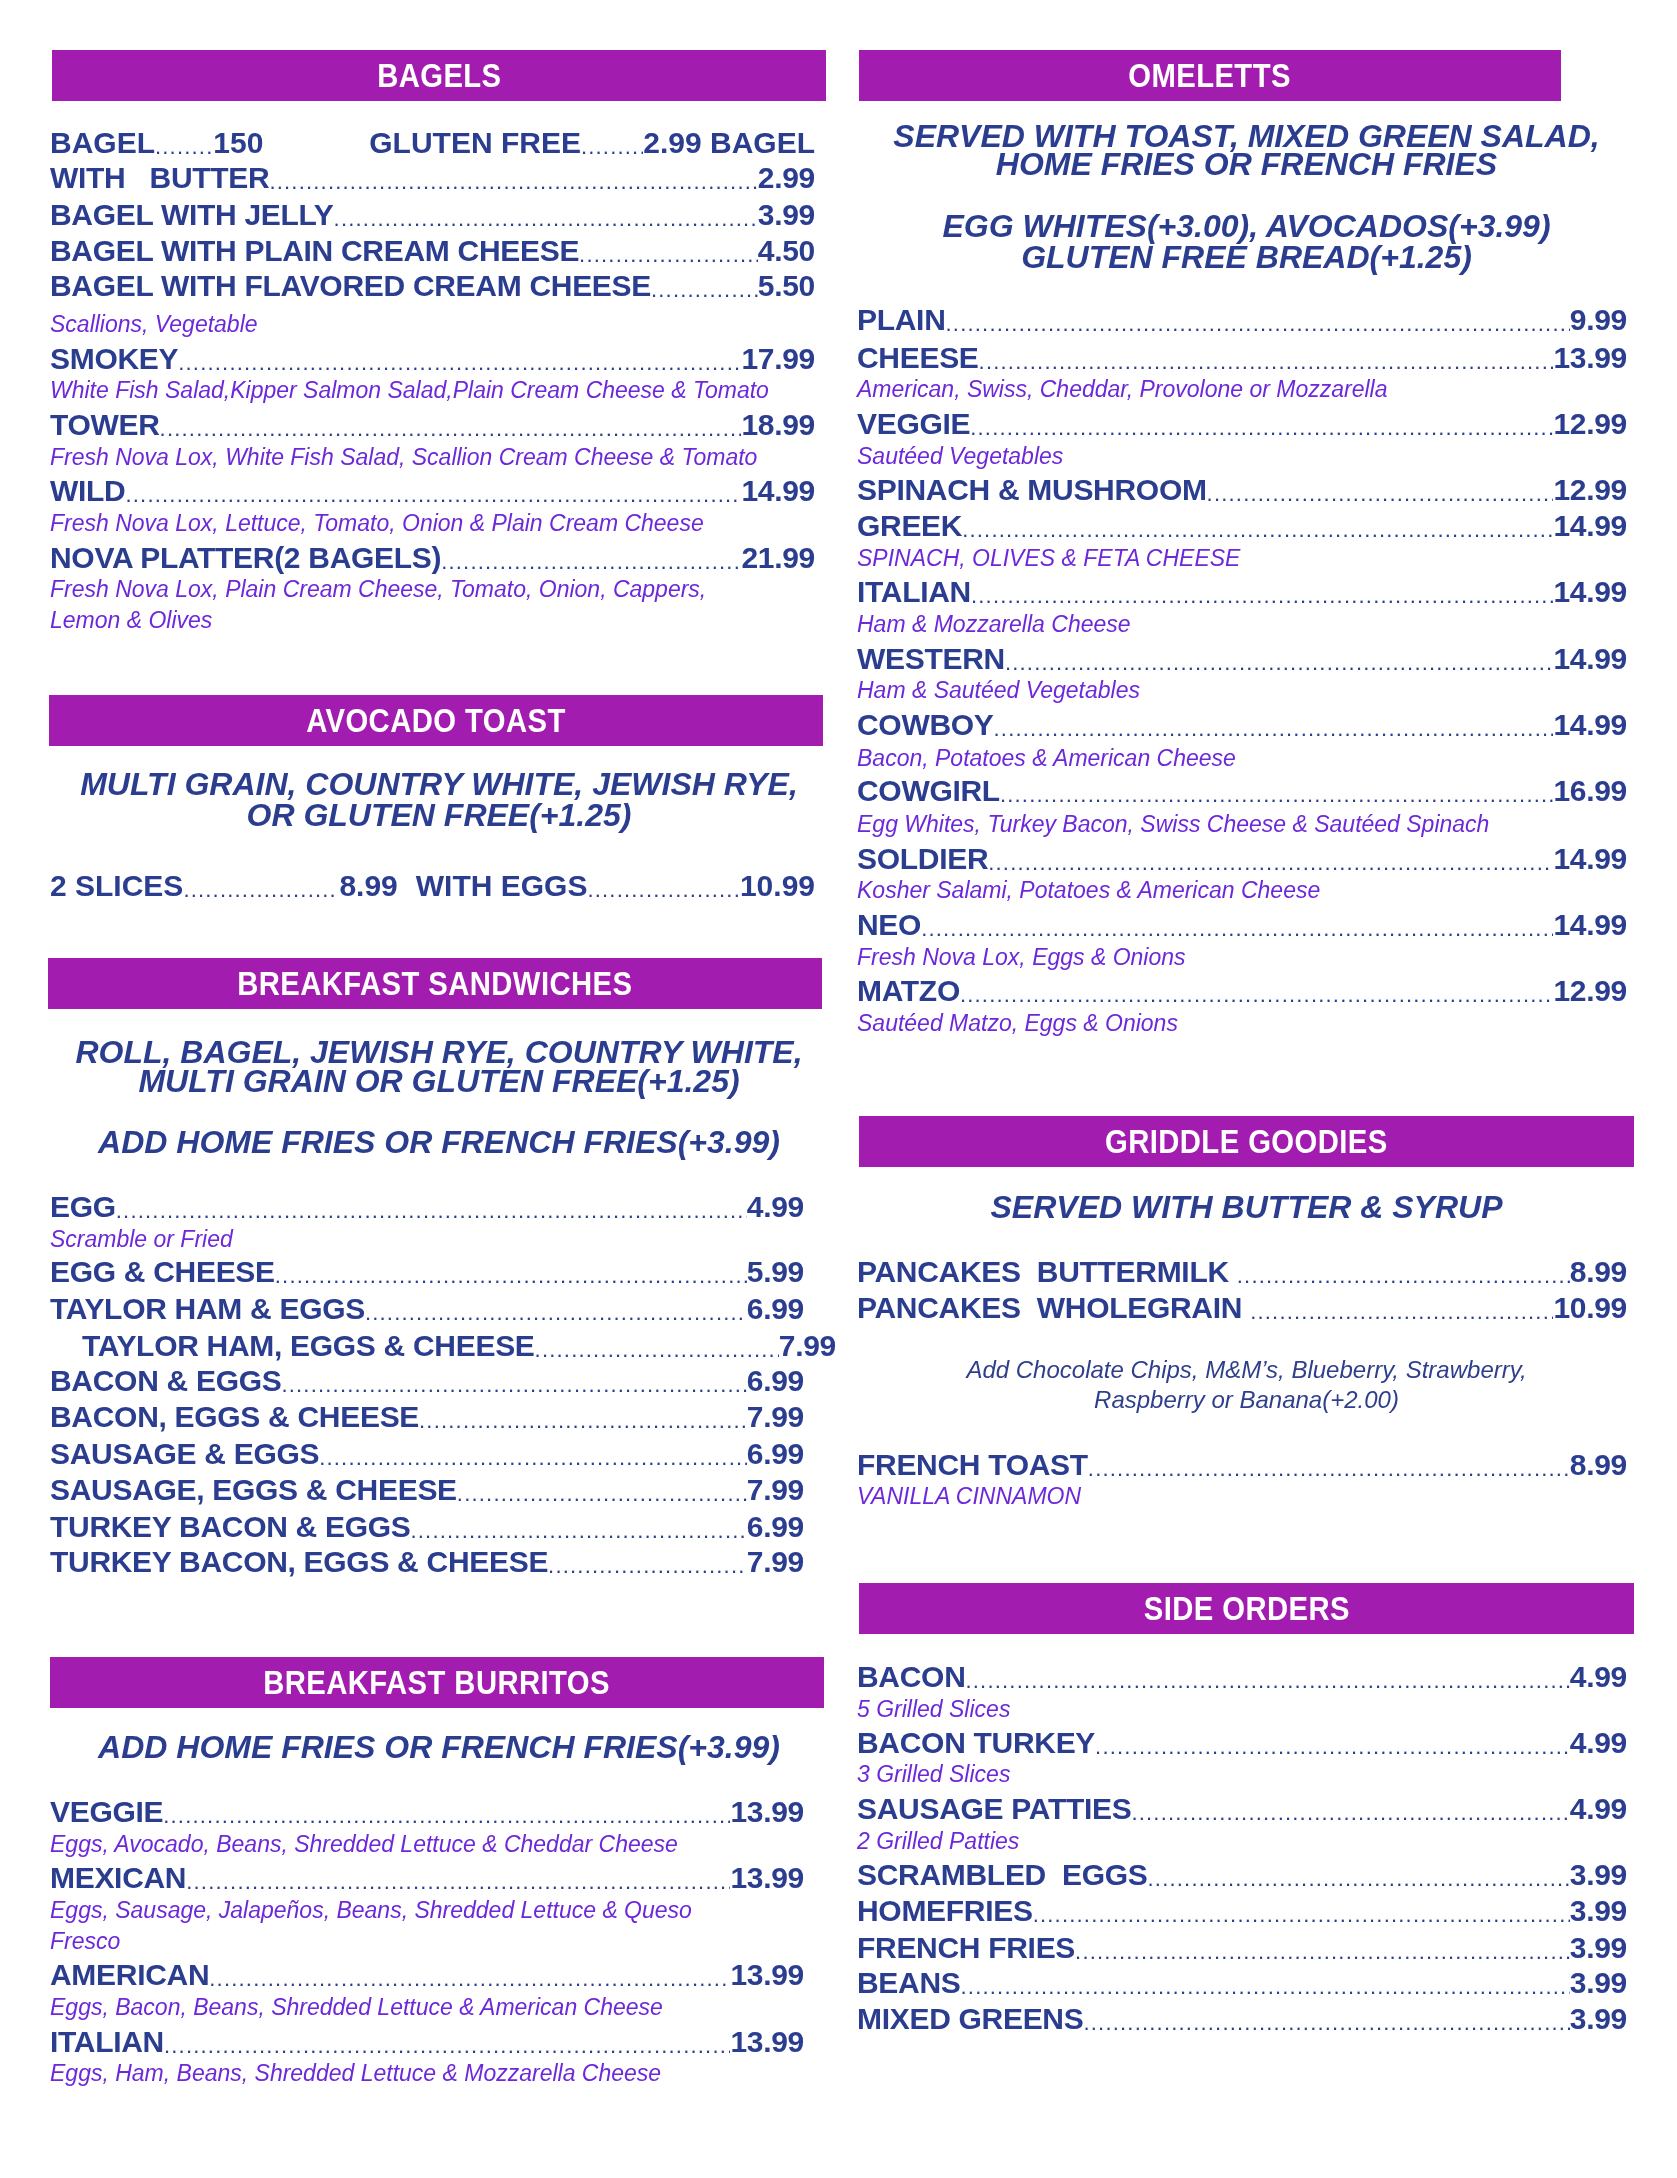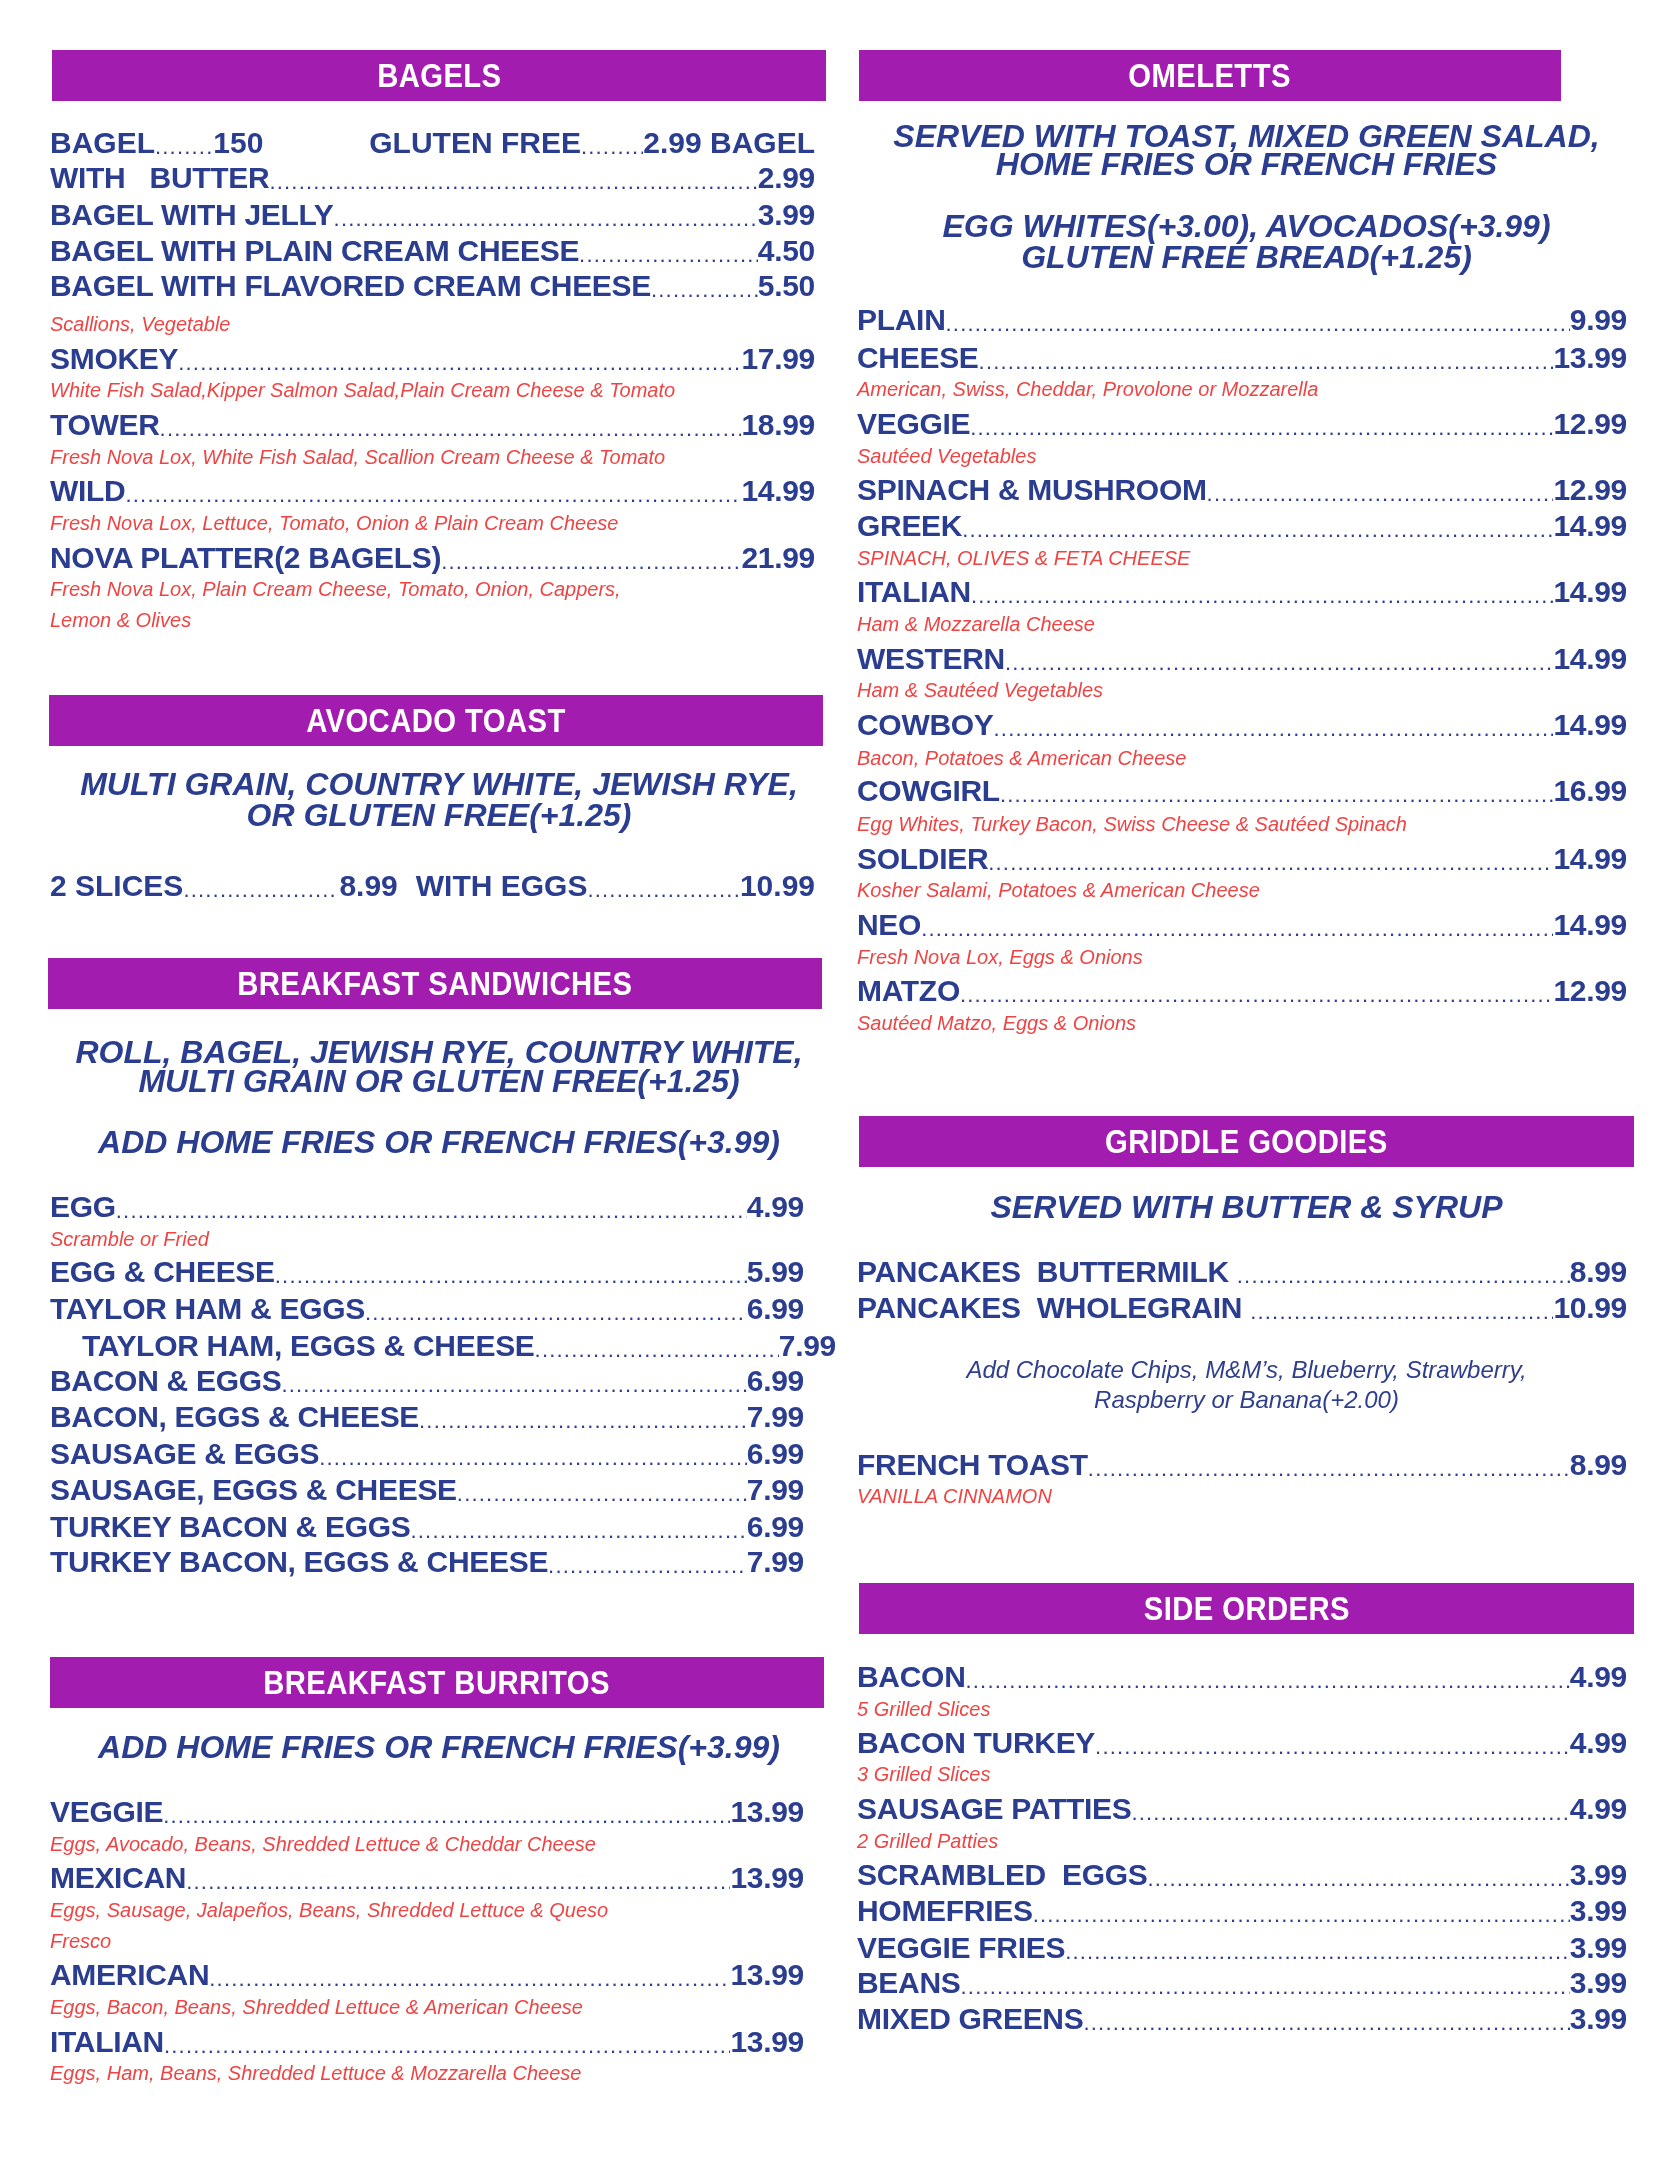--- a/index.html
+++ b/index.html
@@ -5,21 +5,21 @@
   html, body { margin:0; padding:0; background:#ffffff; }
   body { width:1677px; height:2178px; position:relative; overflow:hidden; font-family:"Liberation Sans", sans-serif; color:#2b3d8f; }
   .bar { position:absolute; background:#a21caf; height:51px; display:flex; align-items:center; justify-content:center; }
   .bar span { color:#ffffff; font-weight:bold; font-size:34px; transform:scaleX(0.86); white-space:nowrap; letter-spacing:0.5px; }
   .row { position:absolute; height:36px; display:flex; align-items:center; font-weight:bold; font-size:30px; white-space:nowrap; overflow:hidden; }
   .row .cnd { display:flex; width:100%; align-items:center; }
   .row .name { flex:none; transform-origin:left center; letter-spacing:-0.3px; }
   .row .dots { flex:1 1 auto; overflow:hidden; font-weight:normal; font-size:22px; letter-spacing:1.2px; padding-top:8px; }
   .row .dots::after { content:"....................................................................................................................................................................................................................."; }
   .row .price { flex:none; letter-spacing:-0.3px; }
-  .desc { position:absolute; font-style:italic; font-size:20px; white-space:nowrap; height:30px; line-height:30px; color:#ef4444; }
+  .desc { position:absolute; font-style:italic; font-size:23px; white-space:nowrap; height:30px; line-height:30px; color:#6d28d9; }
   .note { position:absolute; font-style:italic; font-weight:bold; font-size:32px; white-space:nowrap; text-align:center; height:30px; line-height:30px; color:#2b3d8f; }
   .note-plain { position:absolute; font-style:italic; font-size:24px; white-space:nowrap; text-align:center; height:30px; line-height:30px; color:#2f3f8c; }
   .L { left:50px; width:765px; }
   .Ls { left:50px; width:754px; }
   .R { left:857px; width:770px; }
   .Lc { left:52px; width:774px; }
   .Rc { left:859px; width:775px; }
   .split { position:absolute; height:36px; display:flex; align-items:center; font-weight:bold; font-size:30px; white-space:nowrap; }
   .split .dots { font-weight:normal; font-size:22px; letter-spacing:1.2px; overflow:hidden; padding-top:8px; }
 </style>
@@ -413,21 +413,21 @@
   </div>
 <div class="row R" style="top:1893px;">
     <div class="cnd">
       <span class="name">HOMEFRIES</span>
       <span class="dots"></span>
       <span class="price">3.99</span>
     </div>
   </div>
 <div class="row R" style="top:1930px;">
     <div class="cnd">
-      <span class="name">VEGGIE FRIES</span>
+      <span class="name">FRENCH FRIES</span>
       <span class="dots"></span>
       <span class="price">3.99</span>
     </div>
   </div>
 <div class="row R" style="top:1965px;">
     <div class="cnd">
       <span class="name">BEANS</span>
       <span class="dots"></span>
       <span class="price">3.99</span>
     </div>

